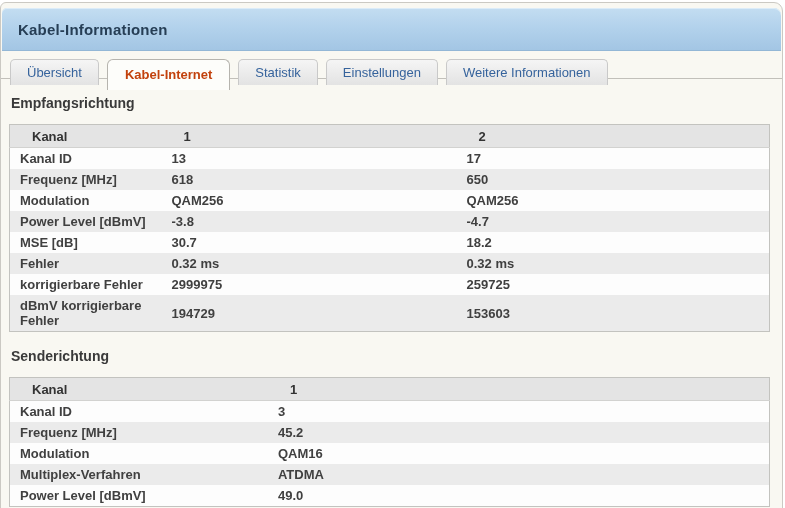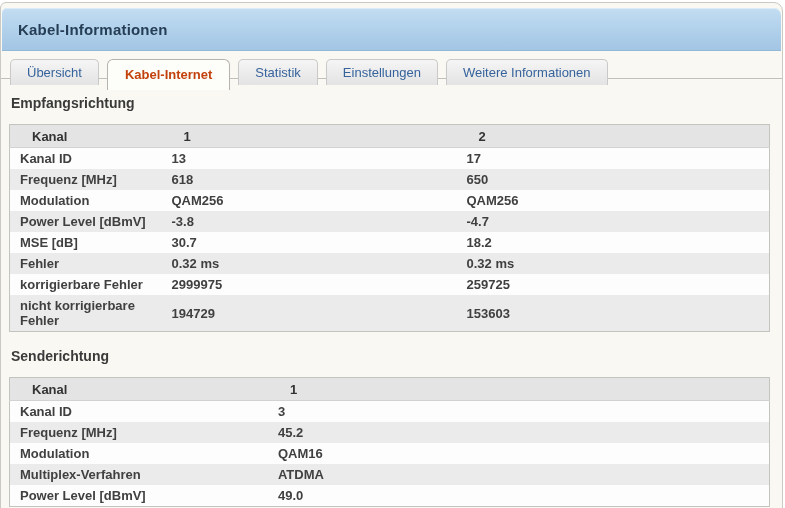--- a/index.html
+++ b/index.html
@@ -170,21 +170,21 @@
             <td>Fehler</td>
             <td>0.32 ms</td>
             <td>0.32 ms</td>
           </tr>
           <tr>
             <td>korrigierbare Fehler</td>
             <td>2999975</td>
             <td>259725</td>
           </tr>
           <tr>
-            <td>nicht korrigierbare Fehler</td>
+            <td>dBmV korrigierbare Fehler</td>
             <td>194729</td>
             <td>153603</td>
           </tr>
         </tbody>
       </table>
       <div class="section-heading">Senderichtung</div>
       <table class="data-table">
         <colgroup>
           <col class="col-label">
           <col class="col-val1">

